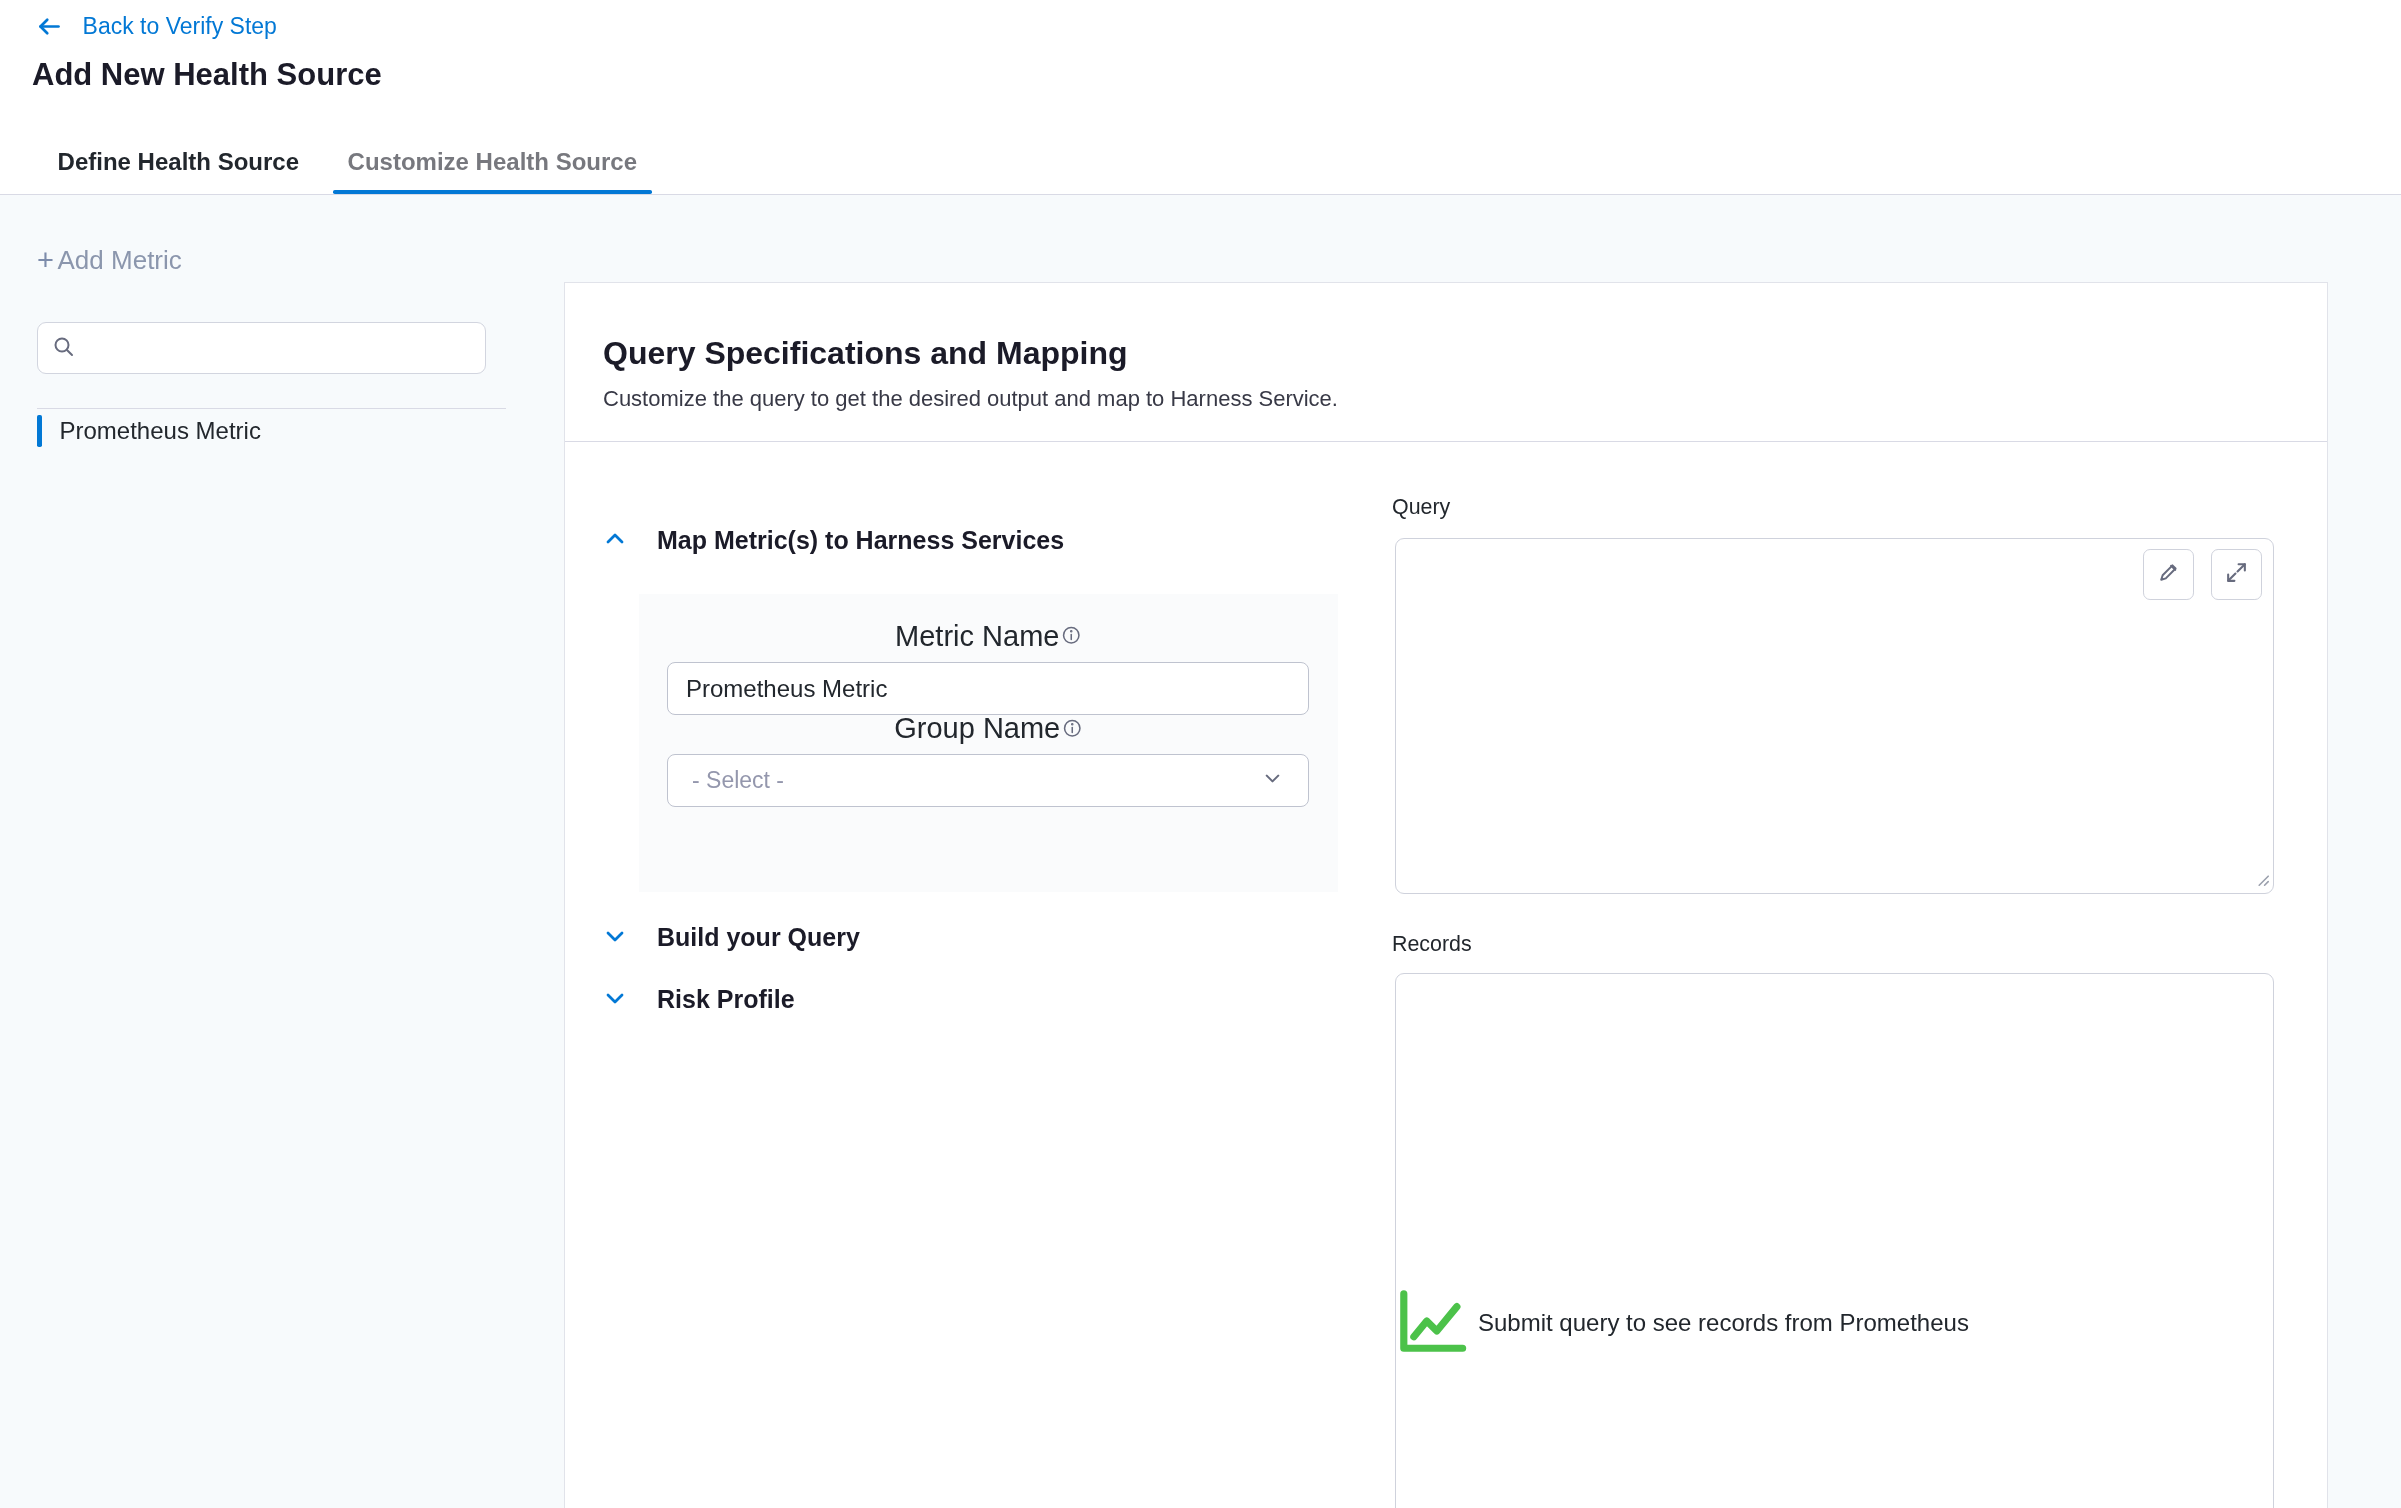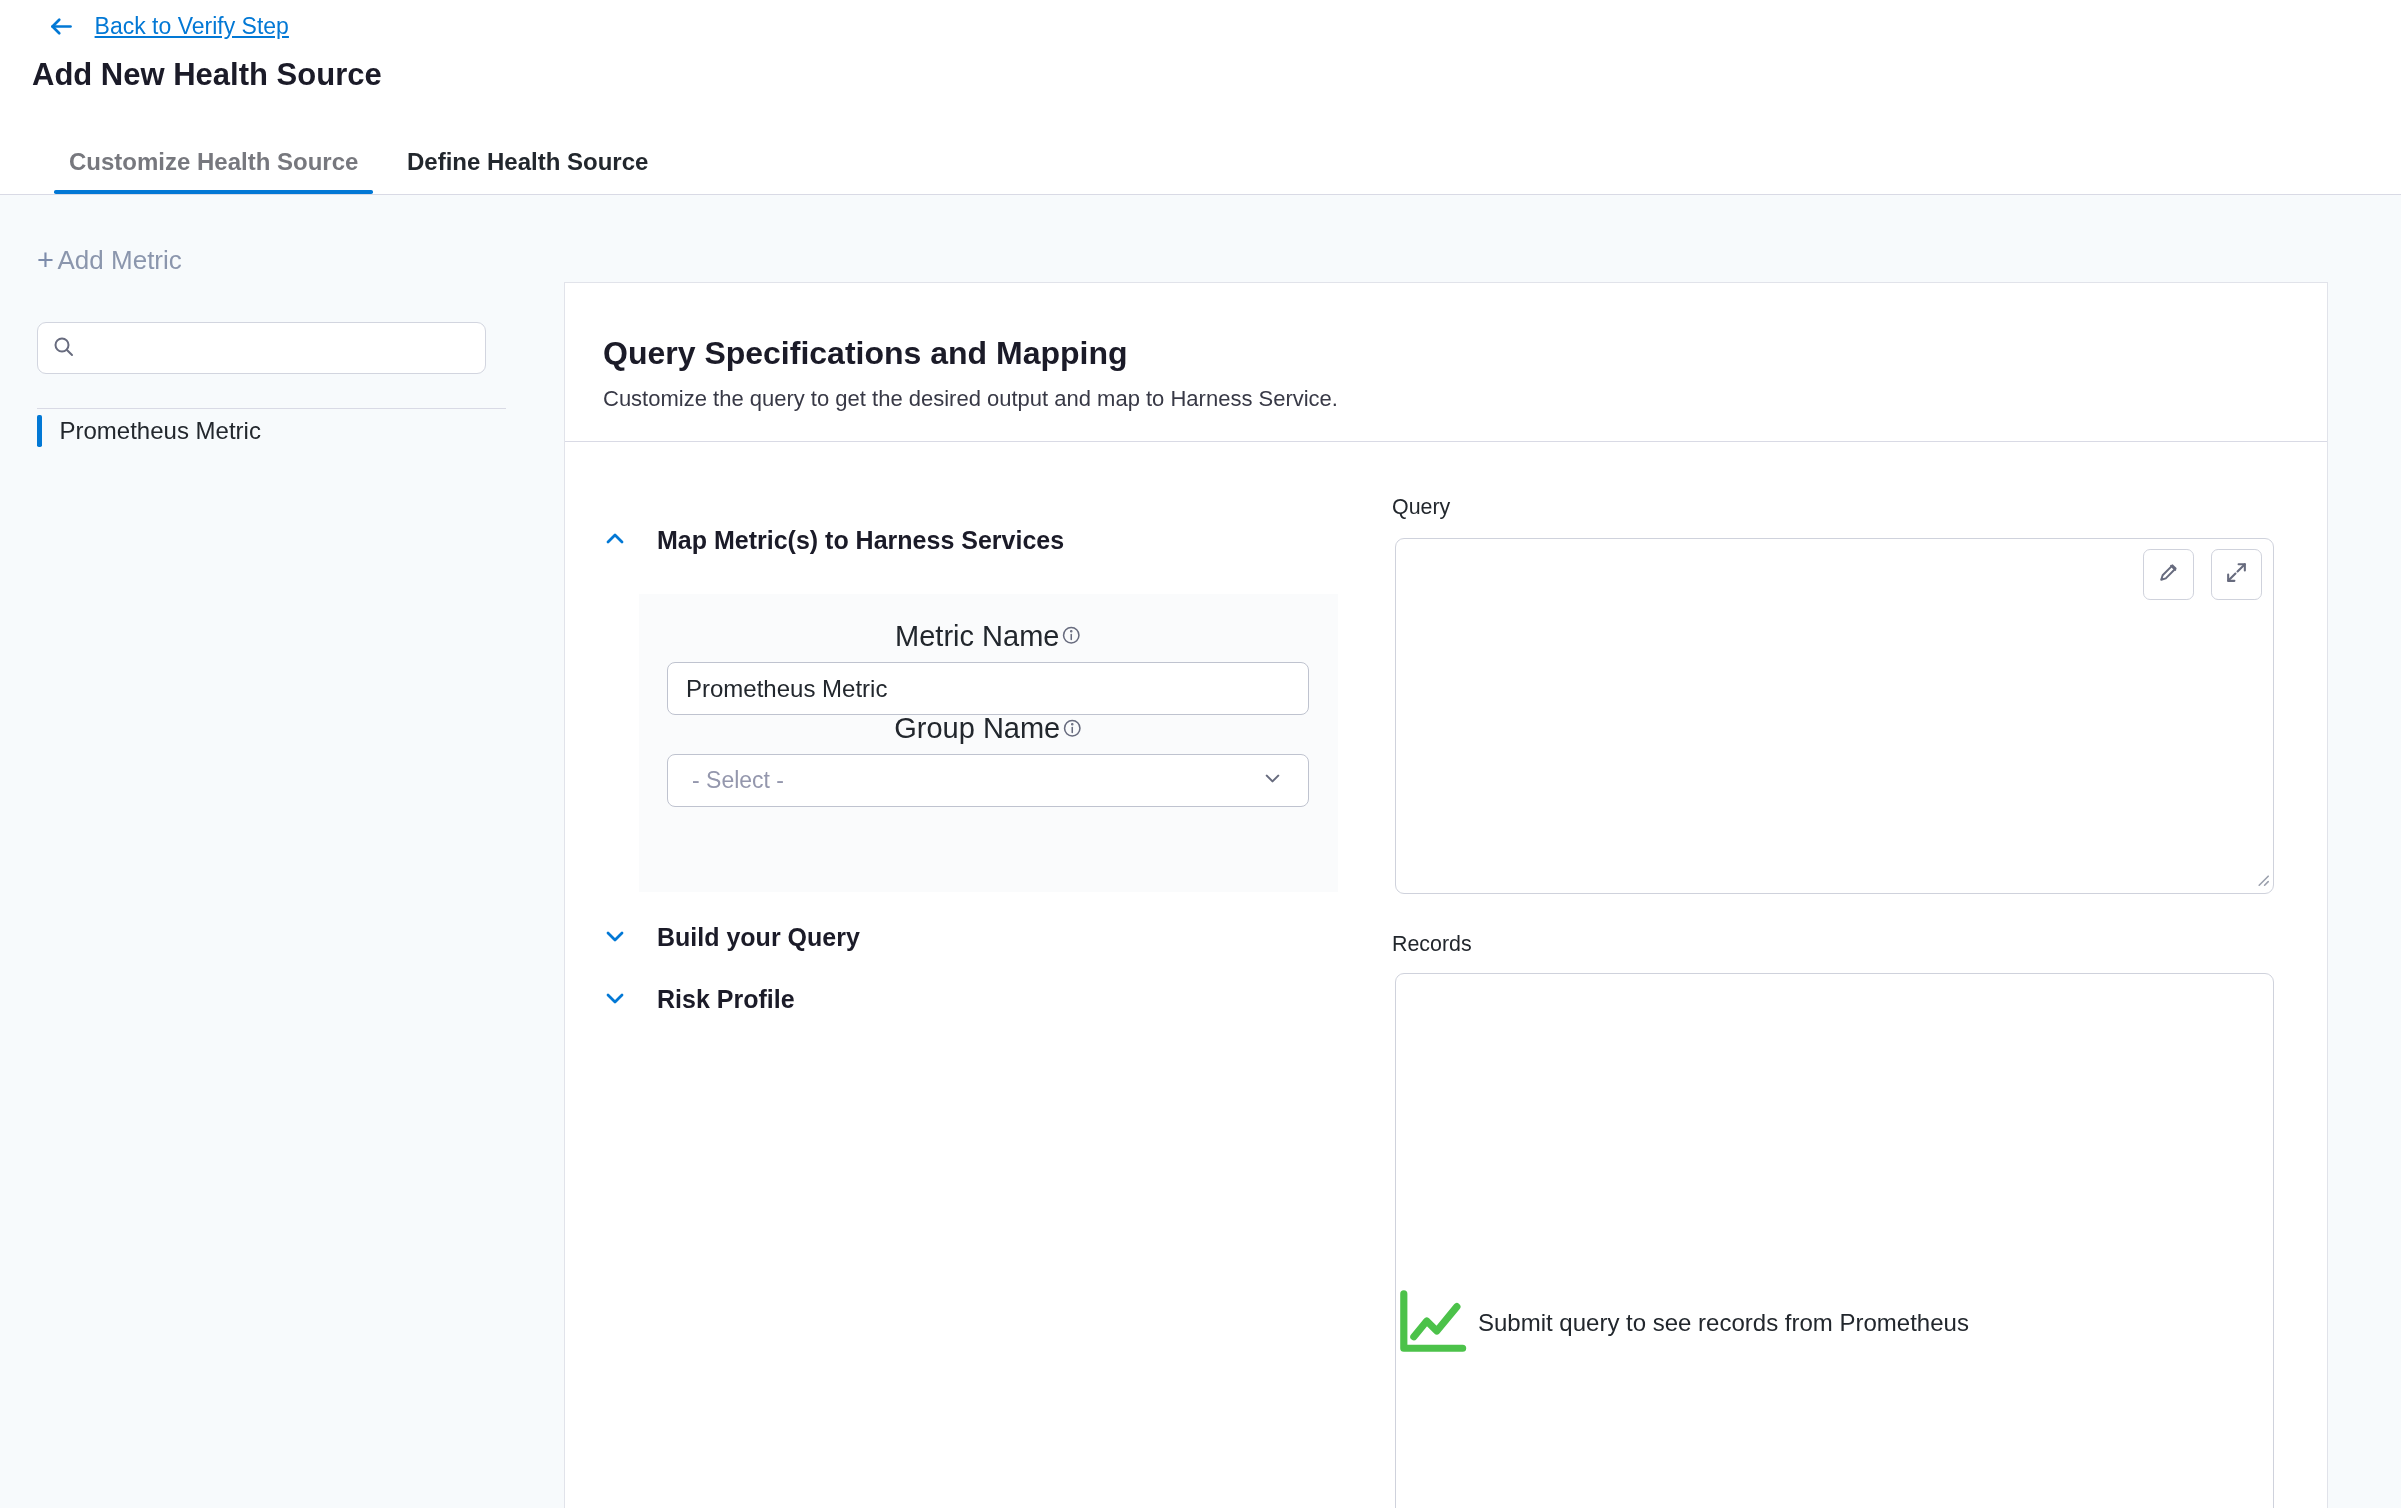--- a/index.html
+++ b/index.html
@@ -13,23 +13,23 @@
   }
 
   
   .header {
     position: absolute; top: 0; left: 0; right: 0; height: 195px;
     background: #ffffff;
     border-bottom: 0.9px solid #d9dae5;
     z-index: 5;
   }
   .back-row {
-    position: absolute; top: 12.5px; left: 48px;
+    position: absolute; top: 12.5px; left: 36px;
     display: flex; align-items: center; gap: 19.6px;
-    color: #0278d5; font-size: 23px; cursor: pointer; text-decoration: underline;
+    color: #0278d5; font-size: 23px; cursor: pointer;
   }
   .back-row svg { display: block; }
   .page-title {
     position: absolute; top: 57px; left: 32px;
     font-size: 31px; font-weight: 700; color: #1b1b28;
   }
   .tabs {
     position: absolute; bottom: 0; left: 54px;
     display: flex; gap: 30px; height: 64px;
   }
@@ -158,22 +158,22 @@
     <span>
       <svg width="27" height="27" viewBox="0 0 24 24" fill="none" stroke="#0278d5" stroke-width="2.4" stroke-linecap="round" stroke-linejoin="round">
         <path d="M20 12H4"></path>
           <path d="M10 6l-6 6 6 6"></path>
       </svg>
     </span>
     <span>Back to Verify Step</span>
   </div>
   <div class="page-title">Add New Health Source</div>
   <div class="tabs">
+    <div class="tab">Define Health Source</div>
     <div class="tab active">Customize Health Source</div>
-    <div class="tab">Define Health Source</div>
   </div>
 </div>
 
 <div class="sidebar">
   <div class="add-metric">
     <span class="plus">+</span>
     <span>Add Metric</span>
   </div>
   <div class="search-box">
     <span>

